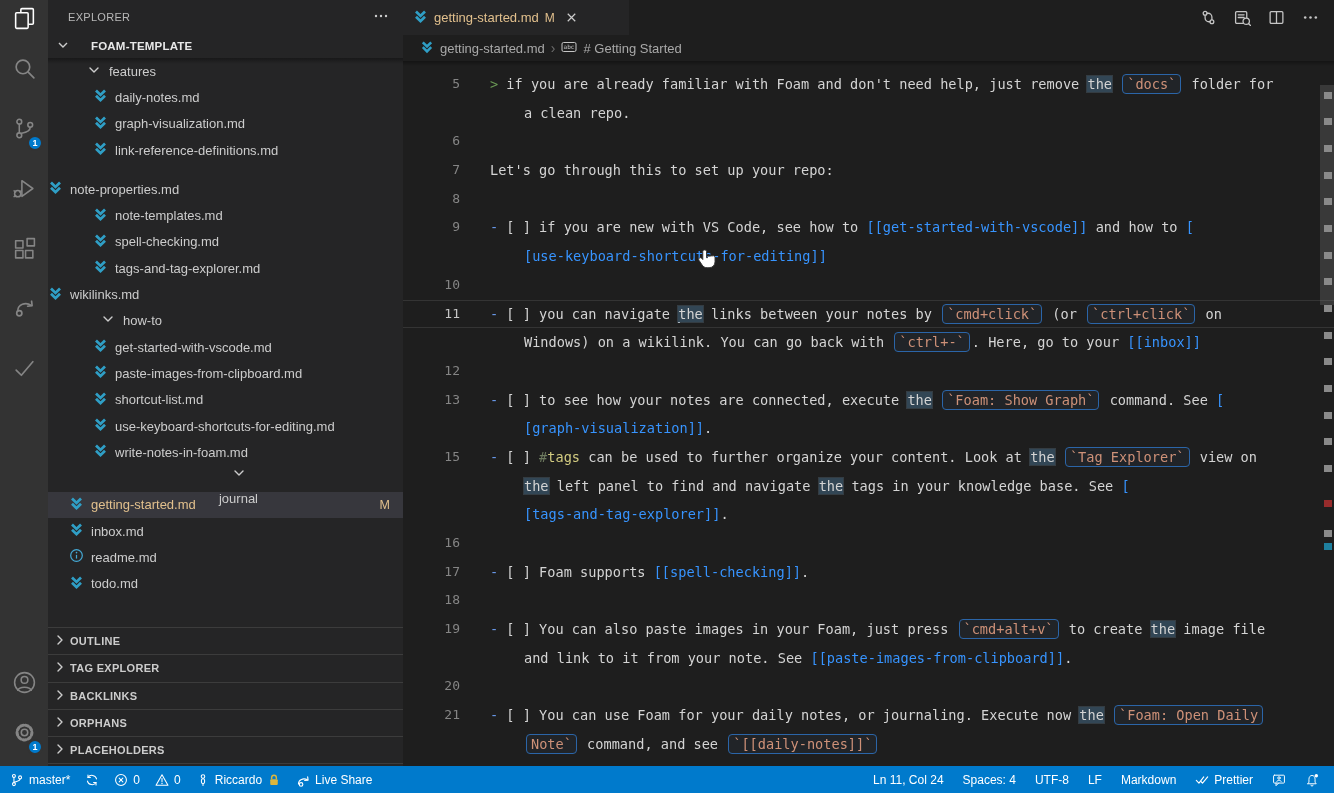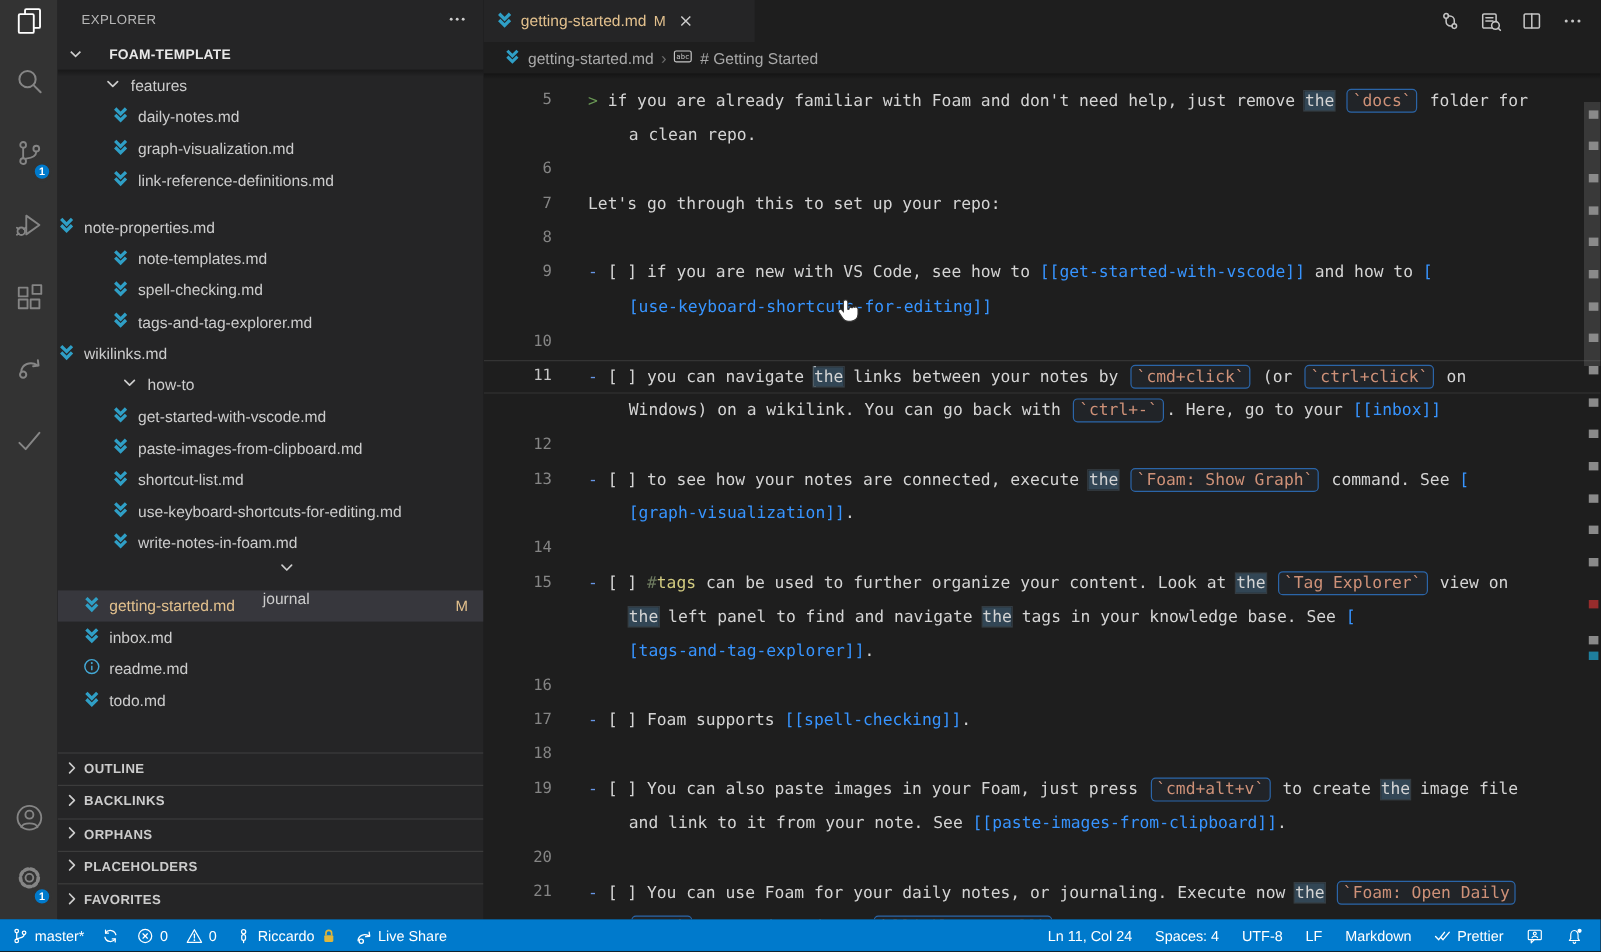--- a/index.html
+++ b/index.html
@@ -310,20 +310,26 @@
         <div class="section">
           <span class="chev"><svg viewBox="0 0 16 16" fill="none" stroke="currentColor" stroke-width="1.4" stroke-linecap="round" stroke-linejoin="round">
               <path d="M6 4 L10 8 L6 12"></path>
             </svg></span>
           <span>OUTLINE</span>
         </div>
         <div class="section">
           <span class="chev"><svg viewBox="0 0 16 16" fill="none" stroke="currentColor" stroke-width="1.4" stroke-linecap="round" stroke-linejoin="round">
               <path d="M6 4 L10 8 L6 12"></path>
             </svg></span>
+          <span>TAG EXPLORER</span>
+        </div>
+        <div class="section">
+          <span class="chev"><svg viewBox="0 0 16 16" fill="none" stroke="currentColor" stroke-width="1.4" stroke-linecap="round" stroke-linejoin="round">
+              <path d="M6 4 L10 8 L6 12"></path>
+            </svg></span>
           <span>BACKLINKS</span>
         </div>
         <div class="section">
           <span class="chev"><svg viewBox="0 0 16 16" fill="none" stroke="currentColor" stroke-width="1.4" stroke-linecap="round" stroke-linejoin="round">
               <path d="M6 4 L10 8 L6 12"></path>
             </svg></span>
           <span>ORPHANS</span>
         </div>
         <div class="section">
           <span class="chev"><svg viewBox="0 0 16 16" fill="none" stroke="currentColor" stroke-width="1.4" stroke-linecap="round" stroke-linejoin="round">
@@ -407,21 +413,20 @@
         <div class="row"><span class="num">7</span><span class="txt"><span>Let's go through this to set up your repo:</span></span></div>
         <div class="row"><span class="num">8</span><span class="txt"></span></div>
         <div class="row"><span class="num">9</span><span class="txt"><span class="sd">-</span><span> [ ] if you are new with VS Code, see how to </span><span class="slnk">[[get-started-with-vscode]]</span><span> and how to </span><span class="slnk">[</span></span></div>
         <div class="row wrap"><span class="num"></span><span class="txt"><span class="slnk">[use-keyboard-shortcuts-for-editing]]</span></span></div>
         <div class="row"><span class="num">10</span><span class="txt"></span></div>
         <div class="row cur"><span class="num">11</span><span class="txt"><span class="sd">-</span><span> [ ] you can navigate </span><span class="caret"></span><span class="shl">the</span><span> links between your notes by </span><span class="scode">`cmd+click`</span><span> (or </span><span class="scode">`ctrl+click`</span><span> on</span></span></div>
         <div class="row wrap"><span class="num"></span><span class="txt"><span>Windows) on a wikilink. You can go back with </span><span class="scode">`ctrl+-`</span><span>. Here, go to your </span><span class="slnk">[[inbox]]</span></span></div>
         <div class="row"><span class="num">12</span><span class="txt"></span></div>
         <div class="row"><span class="num">13</span><span class="txt"><span class="sd">-</span><span> [ ] to see how your notes are connected, execute </span><span class="shl">the</span><span> </span><span class="scode">`Foam: Show Graph`</span><span> command. See </span><span class="slnk">[</span></span></div>
         <div class="row wrap"><span class="num"></span><span class="txt"><span class="slnk">[graph-visualization]]</span><span>.</span></span></div>
-        <div class="row"><span class="num">14</span><span class="txt"></span></div>
         <div class="row"><span class="num">15</span><span class="txt"><span class="sd">-</span><span> [ ] </span><span class="sth">#</span><span class="stg">tags</span><span> can be used to further organize your content. Look at </span><span class="shl">the</span><span> </span><span class="scode">`Tag Explorer`</span><span> view on</span></span></div>
         <div class="row wrap"><span class="num"></span><span class="txt"><span class="shl">the</span><span> left panel to find and navigate </span><span class="shl">the</span><span> tags in your knowledge base. See </span><span class="slnk">[</span></span></div>
         <div class="row wrap"><span class="num"></span><span class="txt"><span class="slnk">[tags-and-tag-explorer]]</span><span>.</span></span></div>
         <div class="row"><span class="num">16</span><span class="txt"></span></div>
         <div class="row"><span class="num">17</span><span class="txt"><span class="sd">-</span><span> [ ] Foam supports </span><span class="slnk">[[spell-checking]]</span><span>.</span></span></div>
         <div class="row"><span class="num">18</span><span class="txt"></span></div>
         <div class="row"><span class="num">19</span><span class="txt"><span class="sd">-</span><span> [ ] You can also paste images in your Foam, just press </span><span class="scode">`cmd+alt+v`</span><span> to create </span><span class="shl">the</span><span> image file</span></span></div>
         <div class="row wrap"><span class="num"></span><span class="txt"><span>and link to it from your note. See </span><span class="slnk">[[paste-images-from-clipboard]]</span><span>.</span></span></div>
         <div class="row"><span class="num">20</span><span class="txt"></span></div>
         <div class="row"><span class="num">21</span><span class="txt"><span class="sd">-</span><span> [ ] You can use Foam for your daily notes, or journaling. Execute now </span><span class="shl">the</span><span> </span><span class="scode">`Foam: Open Daily</span></span></div>

